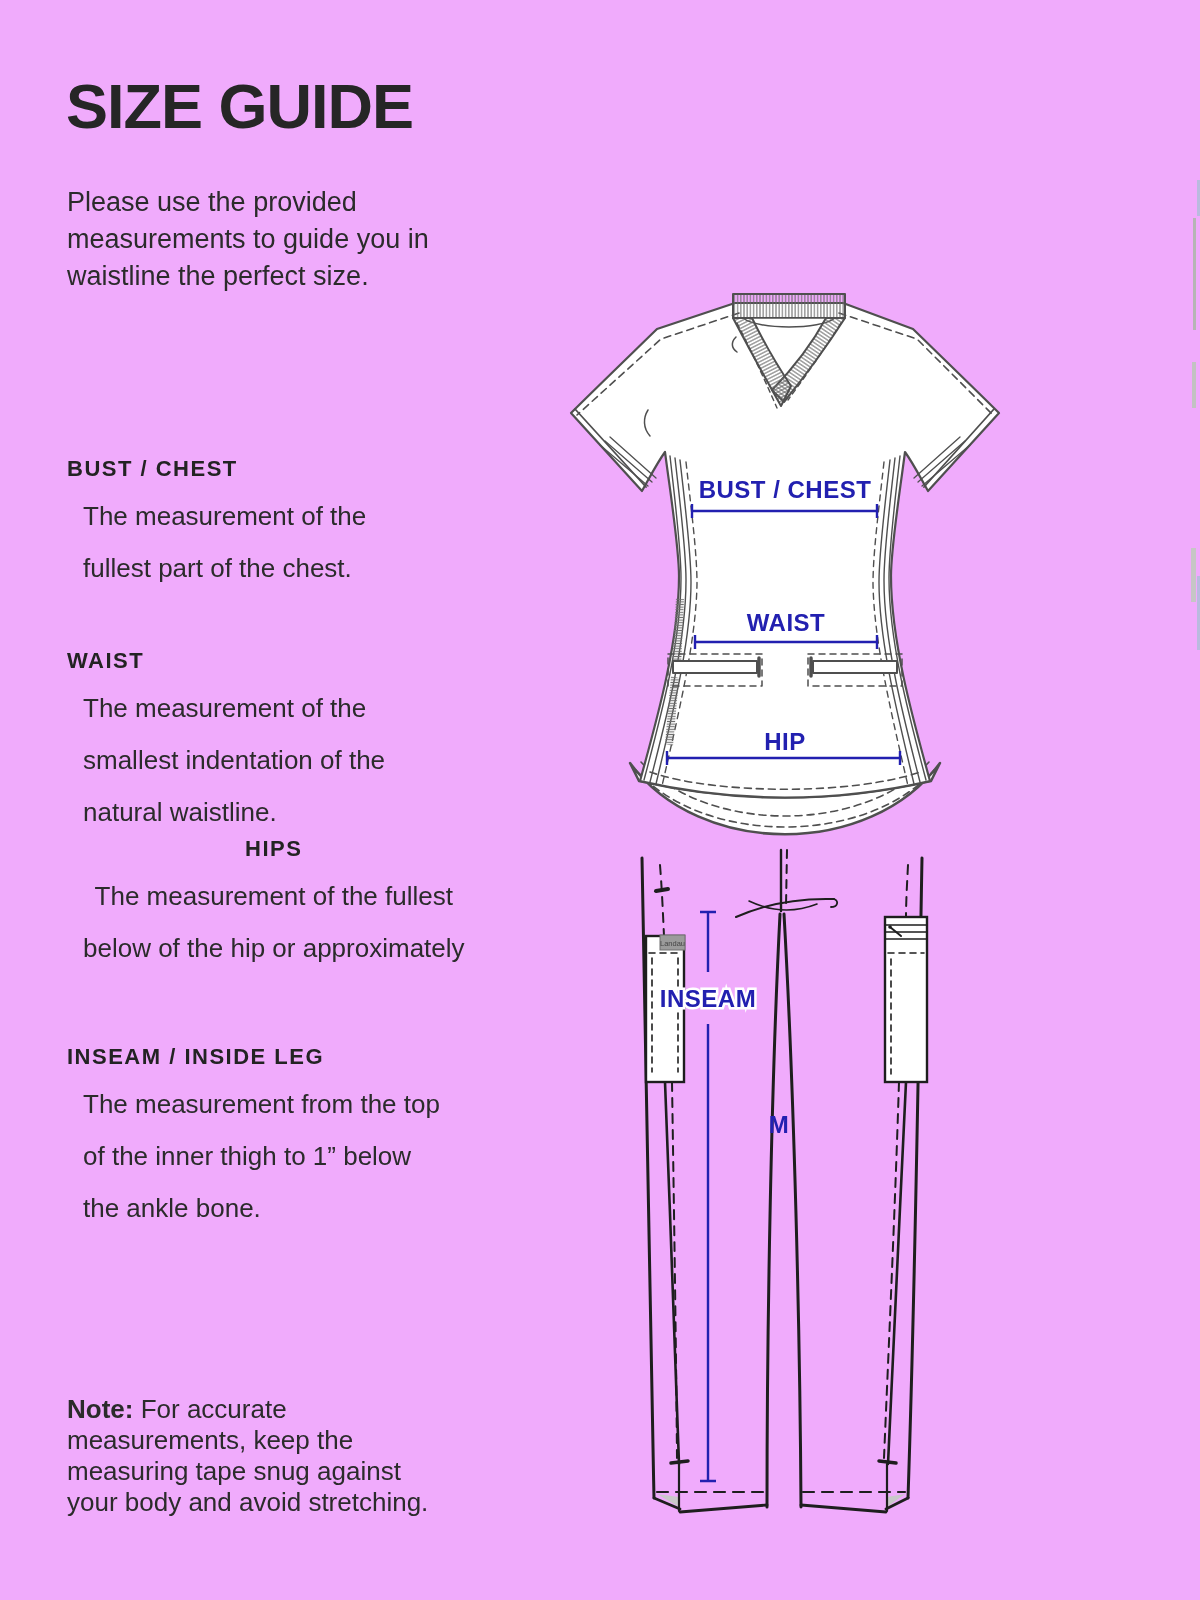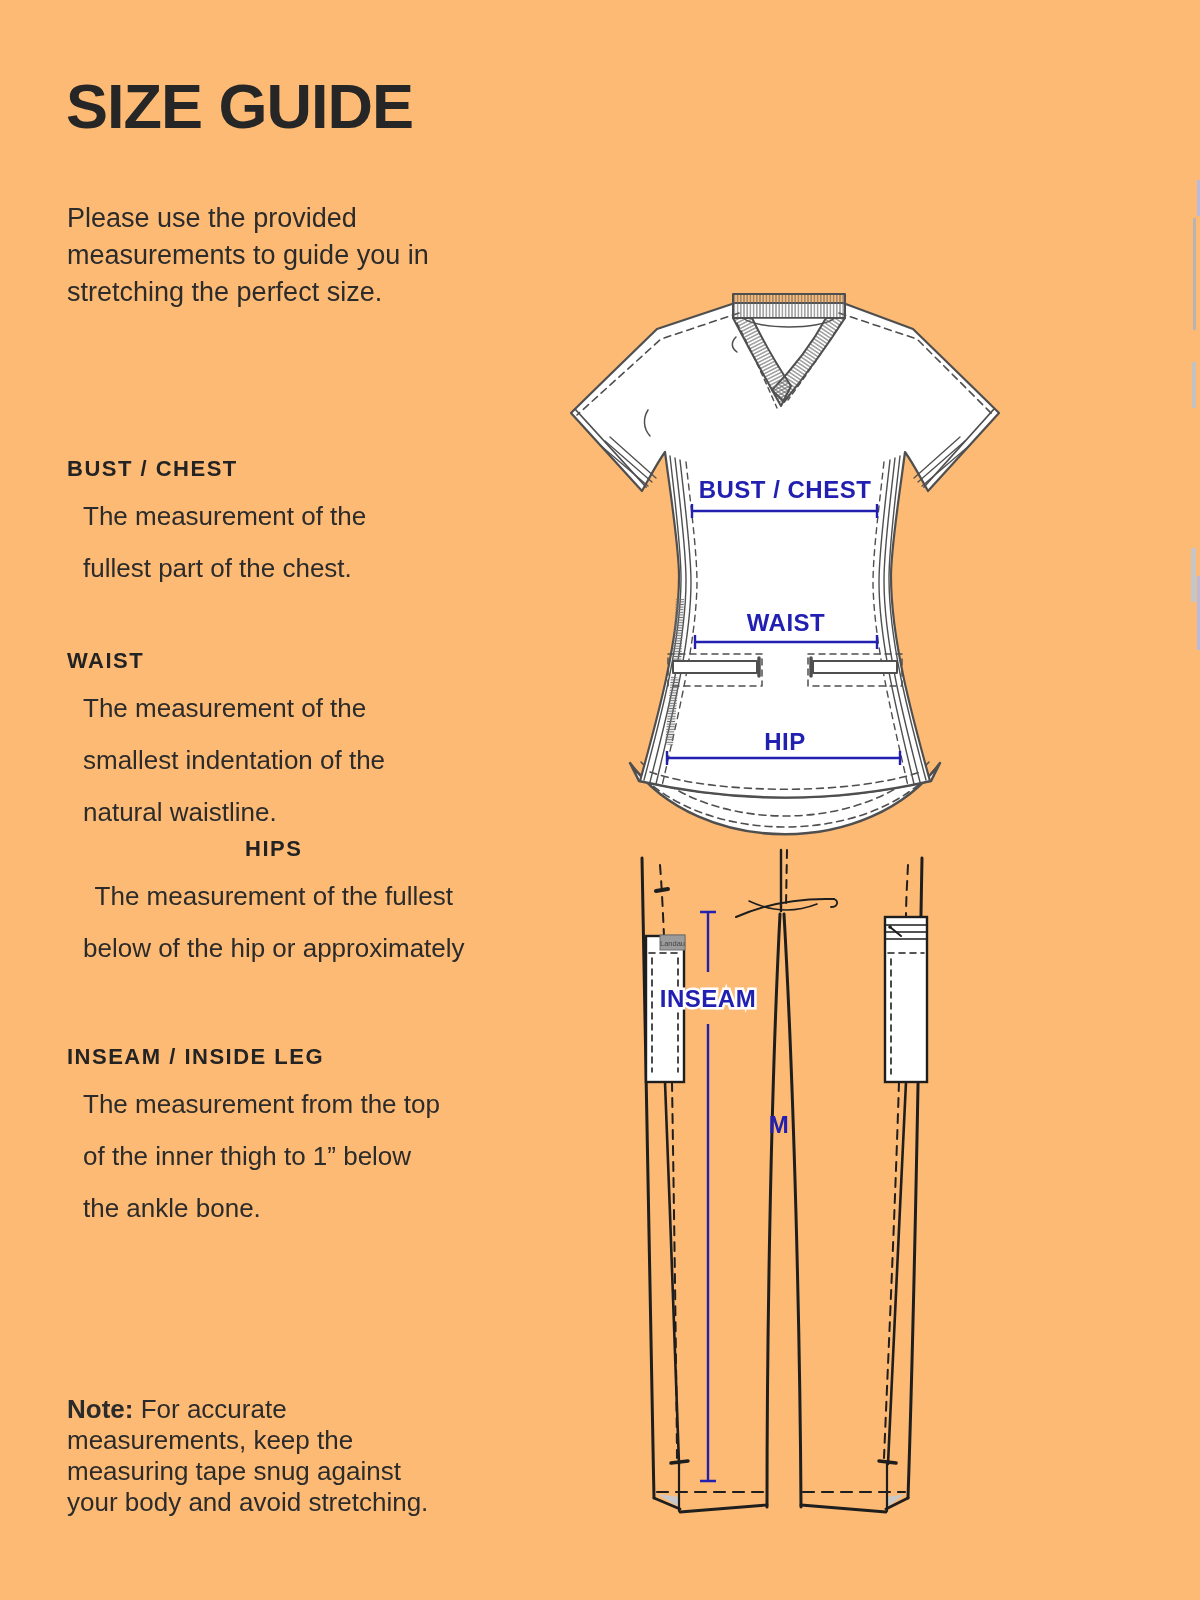--- a/index.html
+++ b/index.html
@@ -1,16 +1,16 @@
 <!DOCTYPE html>
 <html><head>
 <meta charset="utf-8">
 <style>
   html,body{margin:0;padding:0;background:#fff;}
-  .canvas{position:relative;width:1200px;height:1600px;background:#fdba74;overflow:hidden;
+  .canvas{position:relative;width:1200px;height:1600px;background:#f0abfc;overflow:hidden;
           font-family:"Liberation Sans", sans-serif;color:#2b2b2b;}
   .abs{position:absolute;}
   h1.title{margin:0;font-size:63px;font-weight:bold;letter-spacing:-1px;color:#262626;}
   .intro p{margin:0;font-size:27px;line-height:37px;color:#2b2b2b;}
   section.spec{position:absolute;left:67px;}
   section.spec h2{margin:0 0 9px 0;font-size:22px;font-weight:bold;letter-spacing:1.5px;color:#232323;line-height:26px;}
   section.spec p{margin:16px;font-size:26px;line-height:36px;color:#2b2b2b;}
   .note{position:absolute;left:67px;top:1394px;font-size:26px;line-height:31px;color:#2b2b2b;}
   .note p{margin:0;}
   .note .bold{font-weight:bold;}
@@ -18,24 +18,24 @@
   svg .bluetxt{fill:#2220b0;font-weight:bold;font-size:24px;letter-spacing:0.5px;}
   .edge{position:absolute;}
 </style>
 </head>
 <body>
 
 <div class="canvas">
 
   <h1 class="title abs" style="left:66px;top:70px;">SIZE GUIDE</h1>
 
-  <div class="intro abs" style="left:67px;top:200px;">
+  <div class="intro abs" style="left:67px;top:184px;">
     <p>Please use the provided</p>
     <p>measurements to guide you in</p>
-    <p>stretching the perfect size.</p>
+    <p>waistline the perfect size.</p>
   </div>
 
   <section class="spec" style="top:456px;">
     <h2>BUST / CHEST</h2>
     <p>The measurement of the</p>
     <p>fullest part of the chest.</p>
   </section>
 
   <section class="spec" style="top:648px;">
     <h2>WAIST</h2>

